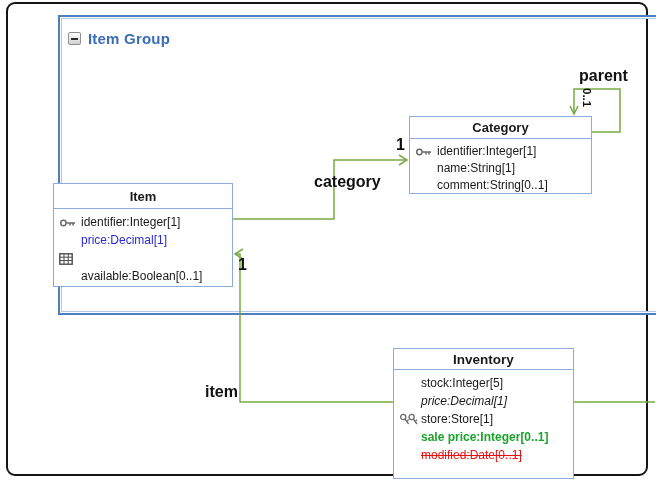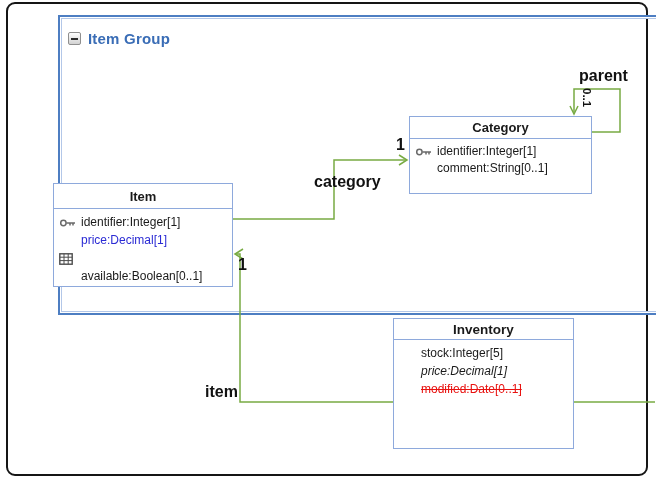--- a/index.html
+++ b/index.html
@@ -48,21 +48,21 @@
   .rtx{font-size:12px;white-space:nowrap}
   .c-blue{color:var(--blue-attr)}
   .c-italic{font-style:italic}
   .c-green{color:var(--green-attr);font-weight:bold}
   .c-red{color:var(--red-attr);text-decoration:line-through}
   #item-box{left:45px;top:179px;width:180px;height:104px}
   #item-box .class-title{height:25px}
   #category-box{left:401px;top:112px;width:183px;height:78px}
   #category-box .class-title{height:22px}
   #category-box .row{height:17px}
-  #inventory-box{left:385px;top:314px;width:181px;height:131px}
+  #inventory-box{left:385px;top:344px;width:181px;height:131px}
   #inventory-box .class-title{height:21px;font-size:13.5px}
   
   #edges{position:absolute;left:0;top:0;width:656px;height:483px;pointer-events:none}
   .edge{stroke:var(--edge);stroke-width:1.5;fill:none}
   
   .elabel{position:absolute;font-size:16px;font-weight:bold;color:#111;white-space:nowrap}
   #lbl-category{left:306px;top:169px}
   #mult-category{left:388px;top:132px}
   #lbl-parent{left:571px;top:63px}
   #mult-parent{left:585px;top:84px;transform:rotate(90deg);transform-origin:left top;font-size:11.5px}
@@ -148,36 +148,57 @@
               <g fill="none" stroke="#6a6a6a" stroke-width="1.5">
                 <circle cx="4.4" cy="6" r="2.7"></circle>
                 <path d="M7.4,6 H16 M11,6 v2.6 M14,6 v2.6"></path>
               </g>
             </svg>
         </span>
         <span class="rtx">identifier:Integer[1]</span>
       </div>
       <div class="row">
         <span class="ric"></span>
+        <span class="rtx">name:String[1]</span>
+      </div>
+      <div class="row">
+        <span class="ric"></span>
         <span class="rtx">comment:String[0..1]</span>
       </div>
     </div>
   </div>
 
   <div class="class-box" id="inventory-box">
     <div class="class-title">Inventory</div>
     <div class="rows">
       <div class="row">
         <span class="ric"></span>
         <span class="rtx">stock:Integer[5]</span>
       </div>
       <div class="row">
         <span class="ric"></span>
         <span class="rtx c-italic">price:Decimal[1]</span>
       </div>
       <div class="row">
+        <span class="ric">
+          <svg width="19" height="13" viewBox="0 0 19 13">
+              <g fill="none" stroke="#6a6a6a" stroke-width="1.3">
+                <circle cx="4.2" cy="4" r="2.6"></circle>
+                <path d="M6,6.2 L9.6,11 M7.6,8.4 l2.1,-1.6"></path>
+                <circle cx="12.6" cy="4" r="2.6"></circle>
+                <path d="M14.4,6.2 L18,11 M16,8.4 l2.1,-1.6"></path>
+              </g>
+            </svg>
+        </span>
+        <span class="rtx">store:Store[1]</span>
+      </div>
+      <div class="row">
+        <span class="ric"></span>
+        <span class="rtx c-green">sale price:Integer[0..1]</span>
+      </div>
+      <div class="row">
         <span class="ric"></span>
         <span class="rtx c-red">modified:Date[0..1]</span>
       </div>
     </div>
   </div>
 
 </div>
 
 </body></html>

